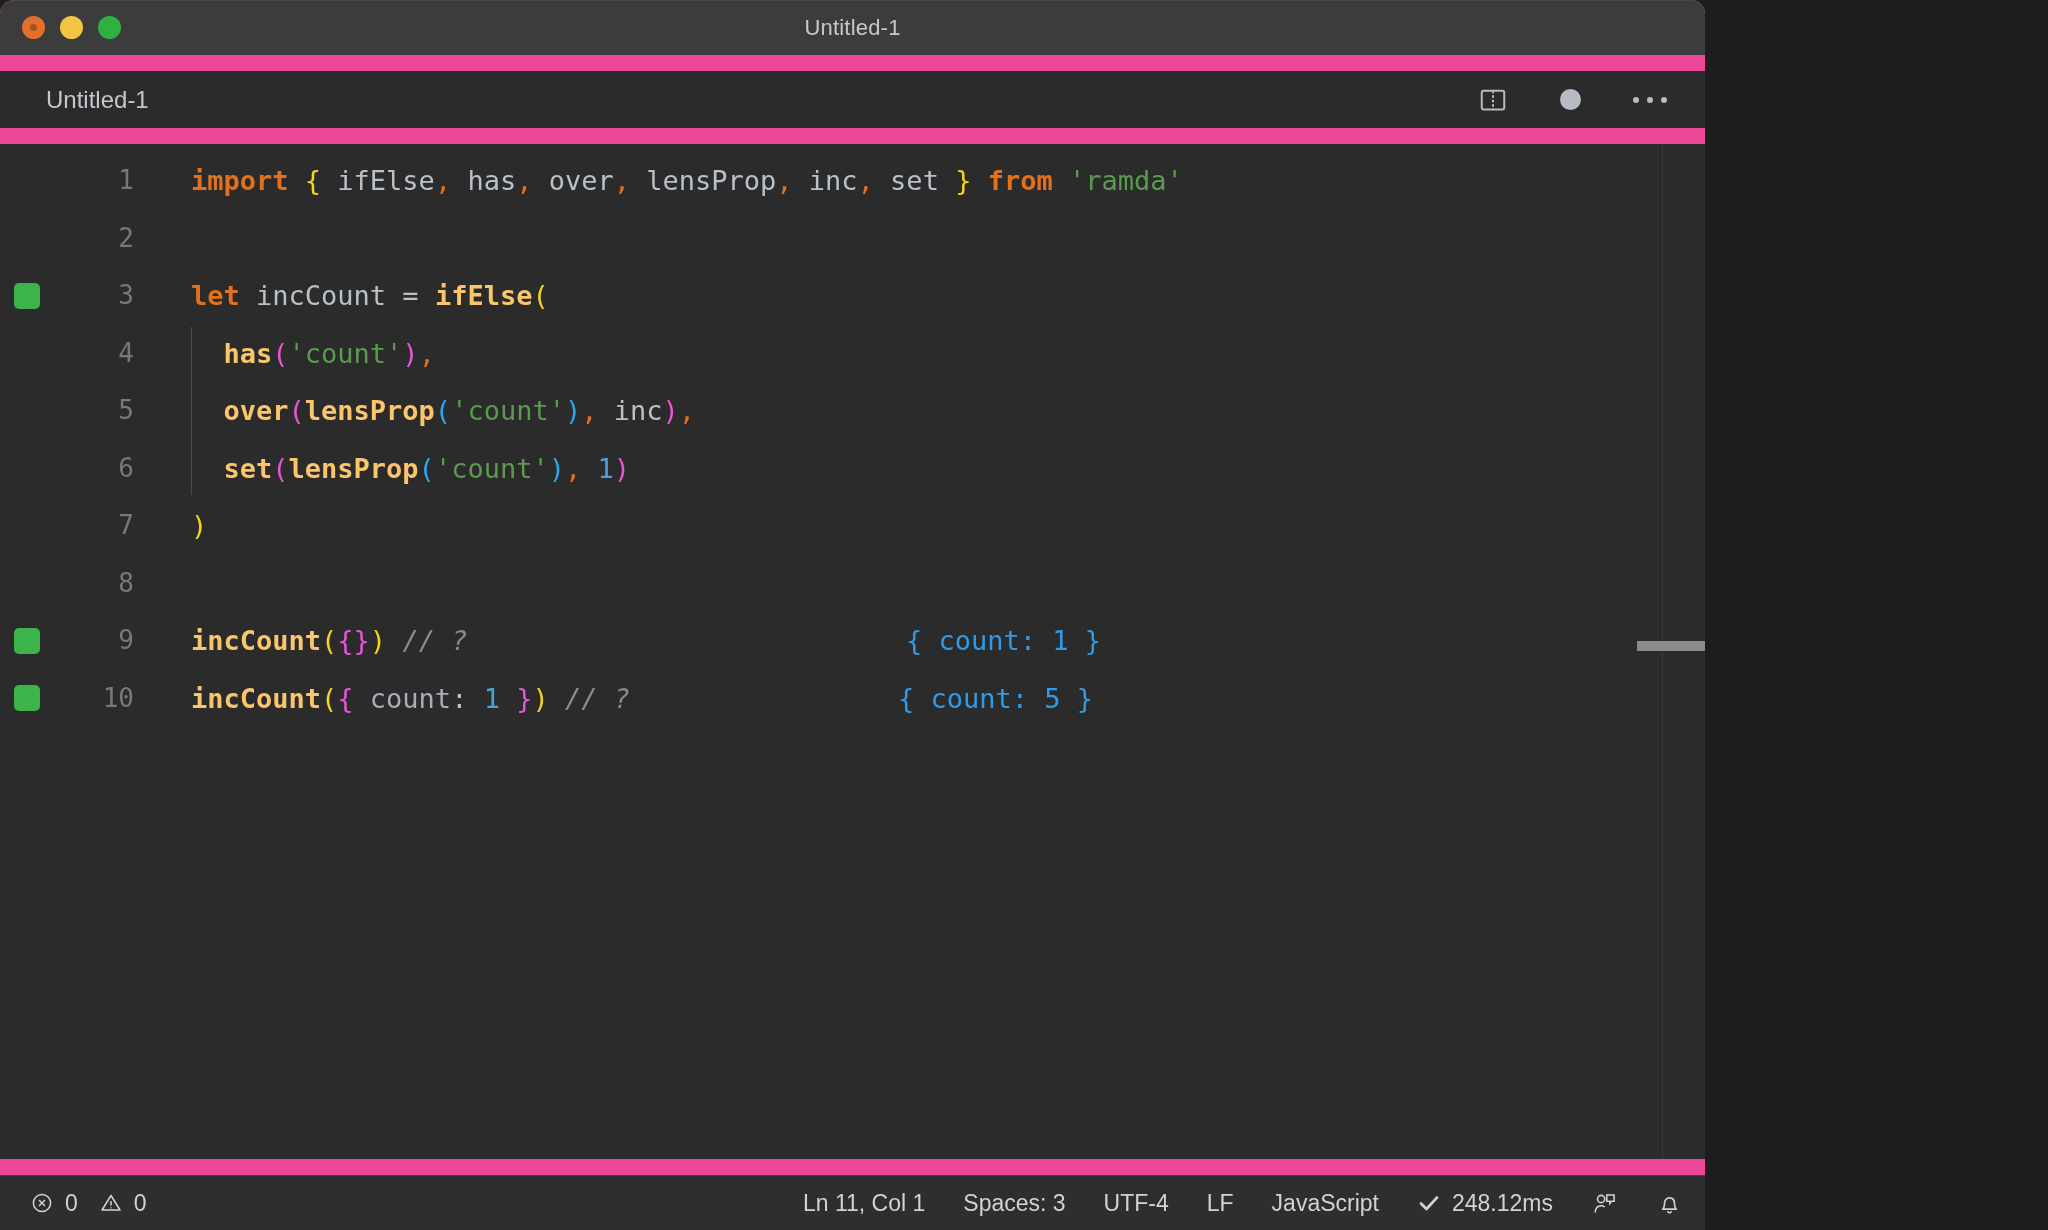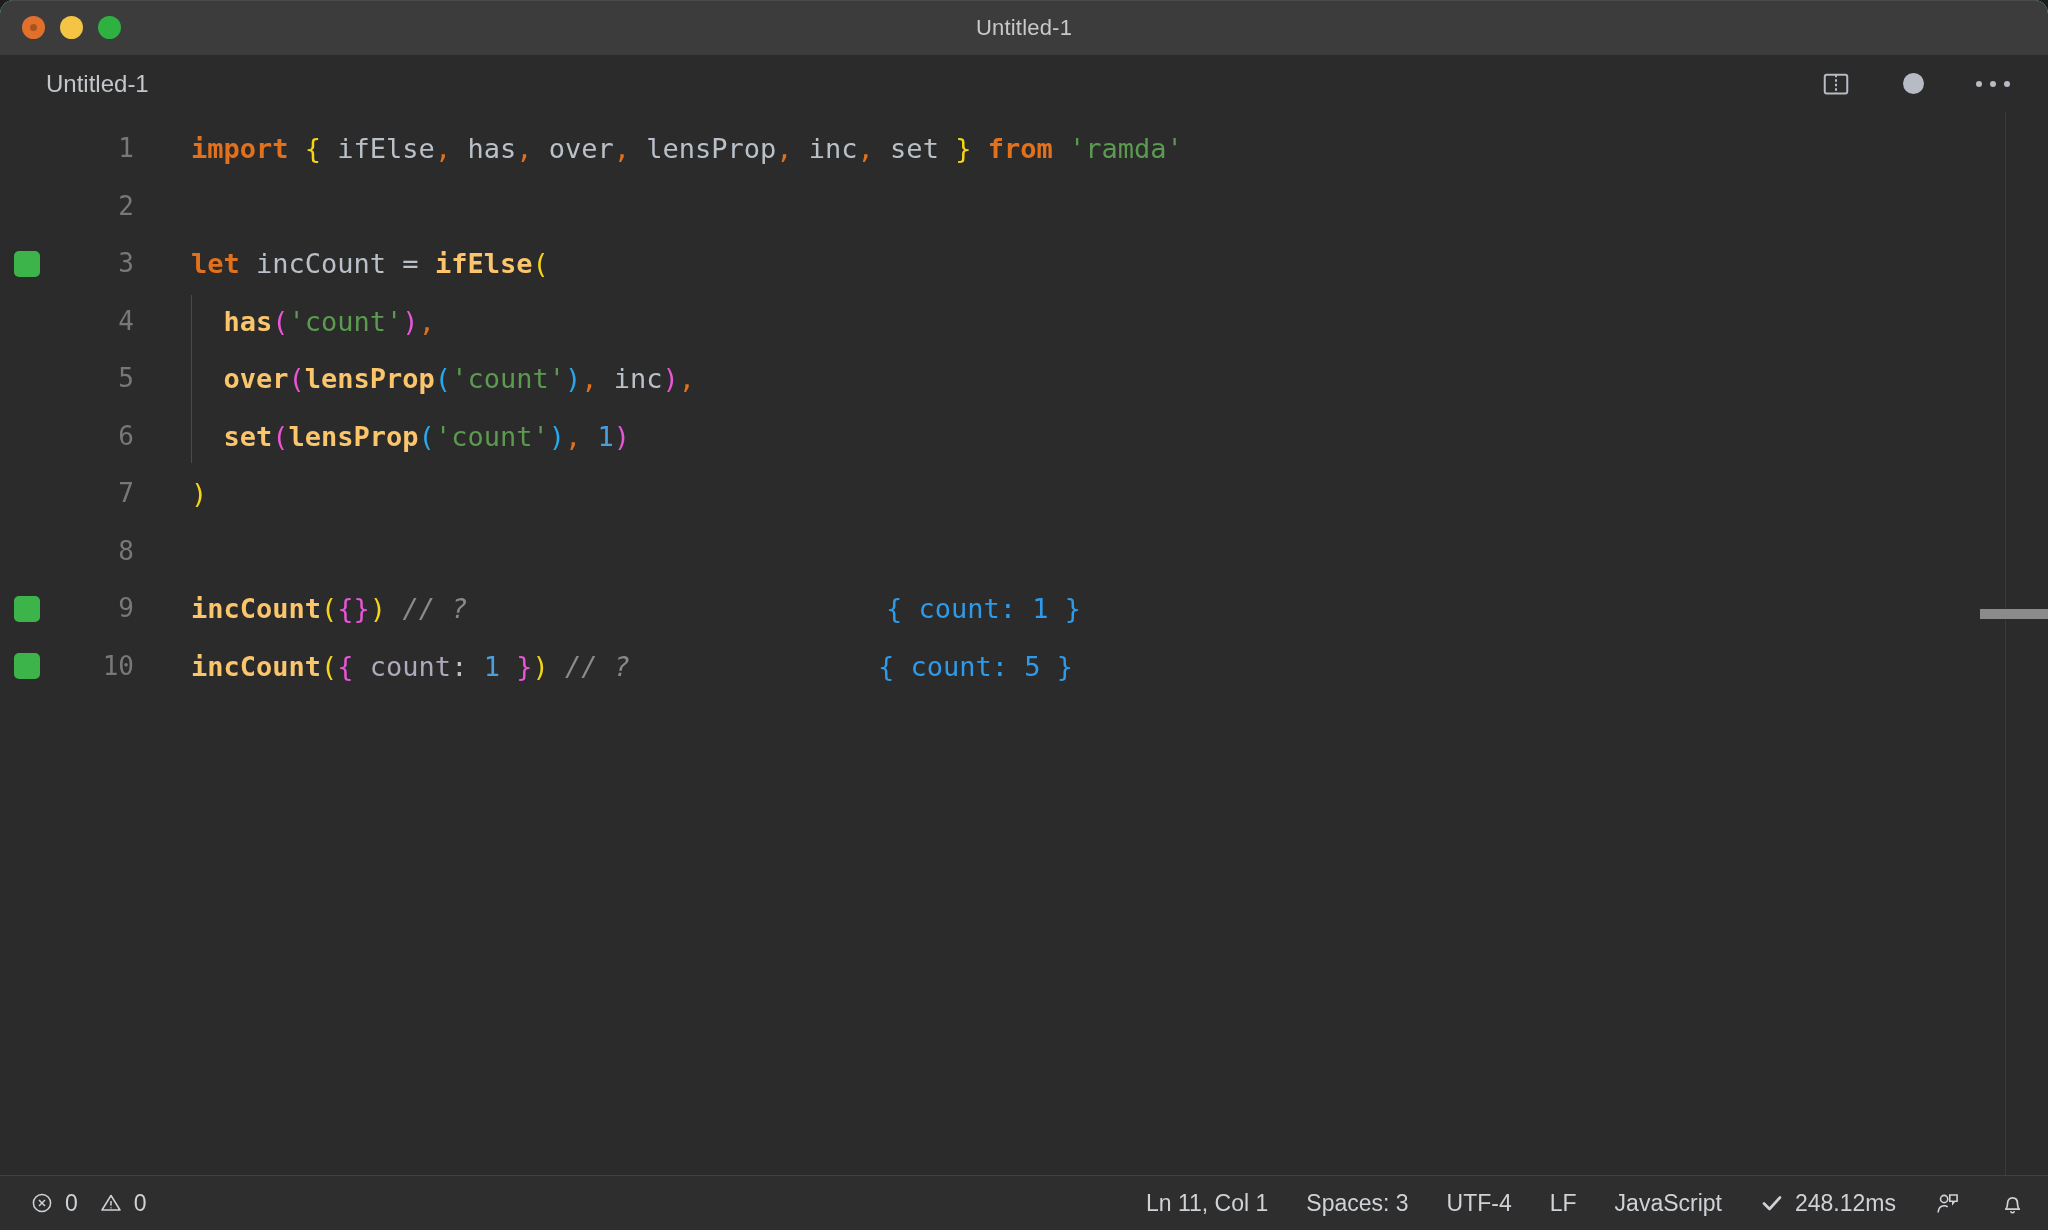--- a/index.html
+++ b/index.html
@@ -11,27 +11,28 @@
   body {
     width: 2048px;
     height: 1230px;
     overflow: hidden;
     font-family: "Liberation Sans", sans-serif;
     -webkit-font-smoothing: antialiased;
   }
 
   .window {
     position: relative;
-    width: 2048px;
+    width: 1705px;
     height: 1230px;
-    background: #5eead4;
+    background: #ec4899;
     border-radius: 14px 14px 0 0;
     overflow: hidden;
     display: flex;
     flex-direction: column;
+    gap: 16px;
   }
 
   
   .titlebar {
     position: relative;
     height: 55px;
     flex: 0 0 55px;
     background: #3c3c3c;
     border-radius: 14px 14px 0 0;
     display: flex;
@@ -184,20 +185,21 @@
   .br2     { color: #e855d6; }
   .br3     { color: #29a8ee; }
   .prop    { color: #b0a8bb; }
 
   .result-col {
     position: absolute;
     white-space: pre;
     font-family: "DejaVu Sans Mono", "Liberation Mono", monospace;
     font-size: 27px;
     color: #2e9bea;
+    margin-left: 20px;
   }
 
   
   .overview-ruler {
     position: absolute;
     top: 0; bottom: 0;
     right: 42px;
     width: 1px;
     background: #3a3a3a;
   }

